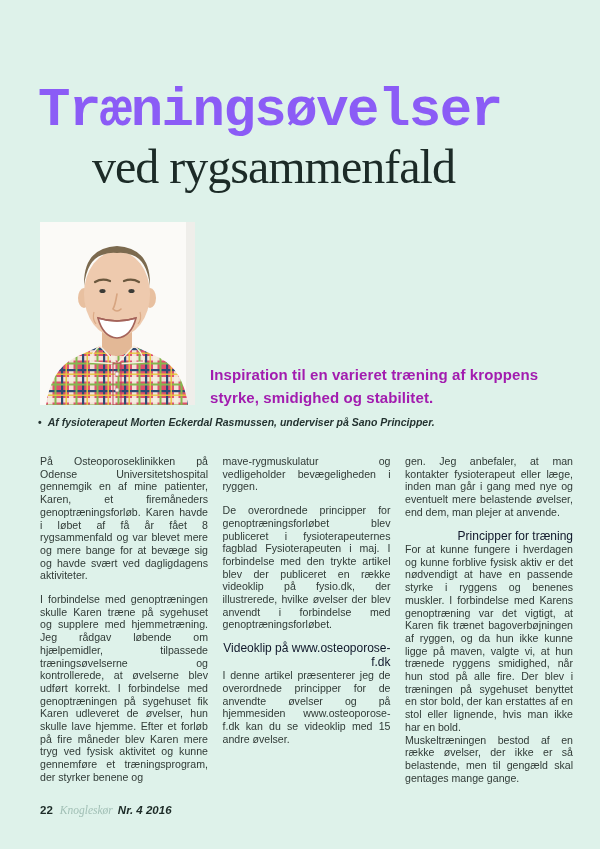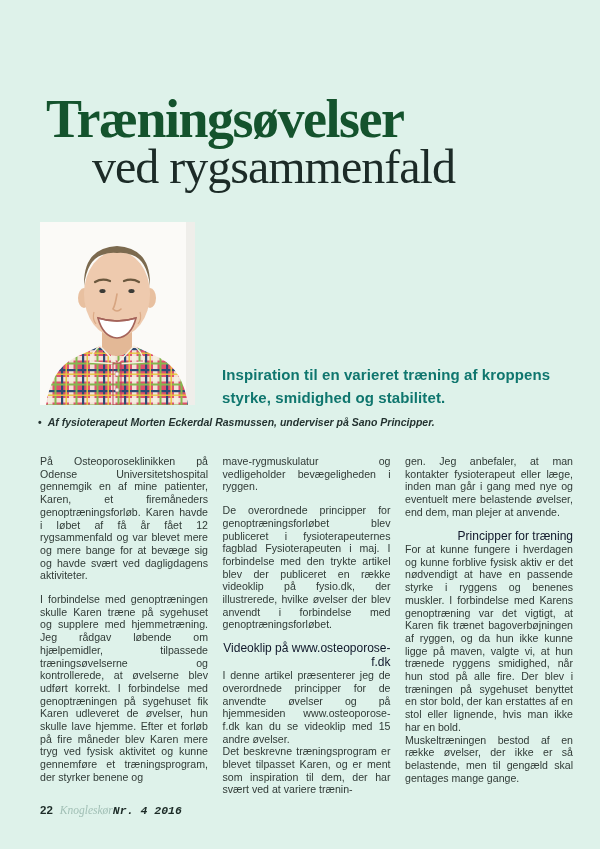--- a/index.html
+++ b/index.html
@@ -5,40 +5,40 @@
   html,body{margin:0;padding:0;}
   body{
     width:600px;height:849px;
     background:#def2ea;
     font-family:"Liberation Sans",sans-serif;
     position:relative;
     overflow:hidden;
   }
   .page{position:absolute;inset:0;}
   .title{
-    position:absolute;left:38px;top:84px;margin:8px;
+    position:absolute;left:38px;top:84px;margin:0;
     font-size:54px;font-weight:700;letter-spacing:-1.5px;
-    color:#14532d;line-height:1;
-    font-family:Liberation Serif, serif;
+    color:#8b5cf6;line-height:1;
+    font-family:Liberation Mono, monospace;
   }
   .subtitle{
     position:absolute;left:92px;top:141px;margin:0;
     font-size:48px;font-weight:500;
     color:#1c2b27;line-height:1.1;letter-spacing:-1px;
     font-family:"Liberation Serif",serif;
   }
   .photo{
     position:absolute;left:40px;top:222px;width:155px;height:183px;
     background:#fbfaf7;
   }
   .photo svg{display:block;}
   .intro{
-    position:absolute;left:222px;top:363px;margin:0;width:340px;
+    position:absolute;left:210px;top:363px;margin:0;width:340px;
     font-size:15px;font-weight:700;line-height:23px;
-    color:#0f766e;letter-spacing:0.1px;
+    color:#a21caf;letter-spacing:0.1px;
   }
   .byline{
     position:absolute;left:38px;top:416px;margin:0;width:540px;
     font-size:10.5px;font-style:italic;font-weight:700;
     color:#243331;
   }
   .byline .bullet{margin-right:6px;font-style:normal;}
   .columns{
     position:absolute;left:40px;top:455px;width:533px;
     display:flex;gap:14.5px;
@@ -57,22 +57,22 @@
   .footer{
     position:absolute;left:40px;top:804px;
     font-size:11.5px;color:#1c2b27;
   }
   .footer .pagenum{font-weight:700;}
   .footer .mag{
     font-family:"Liberation Serif",serif;font-style:italic;
     color:#a2c0b6;margin-left:7px;
   }
   .footer .issue{
-    font-weight:700;font-style:italic;
-    font-family:Liberation Mono, monospace;
+    font-weight:700;font-style:italic;margin-left:5px;
+    font-family:Liberation Sans, sans-serif;
   }
 </style>
 </head>
 <body>
 
 <div class="page">
 
   <h1 class="title">Træningsøvelser</h1>
   <h2 class="subtitle">ved rygsammenfald</h2>
 
@@ -127,29 +127,28 @@
       <circle cx="77" cy="168" r="1.9" fill="#f6f2e8" stroke="#b9899a" stroke-width="0.5"></circle>
     </svg>
   </div>
 
   <p class="intro">Inspiration til en varieret træning af kroppens styrke, smidighed og stabilitet.</p>
 
   <p class="byline"><span class="bullet">•</span><span class="byline-text">Af fysioterapeut Morten Eckerdal Rasmussen, underviser på Sano Principper.</span></p>
 
   <div class="columns">
     <div class="col">
-        <p>På Osteoporoseklinikken på Odense Universitetshospital gennemgik en af mine patienter, Karen, et firemåneders genoptræningsforløb. Karen havde i løbet af få år fået 12 rygsammenfald og var blevet mere og mere bange for at bevæge sig og havde svært ved dagligdagens aktiviteter.</p>
+        <p>På Osteoporoseklinikken på Odense Universitetshospital gennemgik en af mine patienter, Karen, et firemåneders genoptræningsforløb. Karen havde i løbet af få år fået 8 rygsammenfald og var blevet mere og mere bange for at bevæge sig og havde svært ved dagligdagens aktiviteter.</p>
         <p class="gap">I forbindelse med genoptræningen skulle Karen træne på sygehuset og supplere med hjemmetræning. Jeg rådgav løbende om hjælpemidler, tilpassede træningsøvelserne og kontrollerede, at øvelserne blev udført korrekt. I forbindelse med genoptræningen på sygehuset fik Karen udleveret de øvelser, hun skulle lave hjemme. Efter et forløb på fire måneder blev Karen mere tryg ved fysisk aktivitet og kunne gennemføre et træningsprogram, der styrker benene og</p>
       </div>
     <div class="col">
         <p>mave-rygmuskulatur og vedligeholder bevægeligheden i ryggen.</p>
         <p class="gap">De overordnede principper for genoptræningsforløbet blev publiceret i fysioterapeuternes fagblad Fysioterapeuten i maj. I forbindelse med den trykte artikel blev der publiceret en række videoklip på fysio.dk, der illustrerede, hvilke øvelser der blev anvendt i forbindelse med genoptræningsforløbet.</p>
         <h3 class="subhead gap">Videoklip på www.osteoporose-f.dk</h3>
         <p>I denne artikel præsenterer jeg de overordnede principper for de anvendte øvelser og på hjemmesiden www.osteoporose-f.dk kan du se videoklip med 15 andre øvelser.</p>
-        <p>Det beskrevne træningsprogram er blevet tilpasset Karen, og er ment som inspiration til dem, der har svært ved at variere trænin-</p>
       </div>
     <div class="col">
         <p>gen. Jeg anbefaler, at man kontakter fysioterapeut eller læge, inden man går i gang med nye og eventuelt mere belastende øvelser, end dem, man plejer at anvende.</p>
         <h3 class="subhead gap">Principper for træning</h3>
         <p>For at kunne fungere i hverdagen og kunne forblive fysisk aktiv er det nødvendigt at have en passende styrke i ryggens og benenes muskler. I forbindelse med Karens genoptræning var det vigtigt, at Karen fik trænet bagoverbøjningen af ryggen, og da hun ikke kunne ligge på maven, valgte vi, at hun trænede ryggens smidighed, når hun stod på alle fire. Der blev i træningen på sygehuset benyttet en stor bold, der kan erstattes af en stol eller lignende, hvis man ikke har en bold.</p>
         <p>Muskeltræningen bestod af en række øvelser, der ikke er så belastende, men til gengæld skal gentages mange gange.</p>
       </div>
   </div>
 
   <div class="footer">

